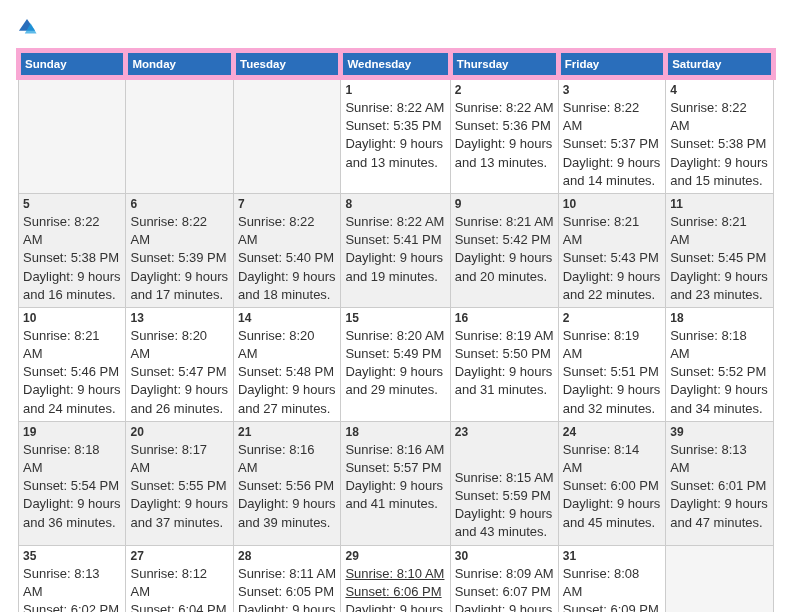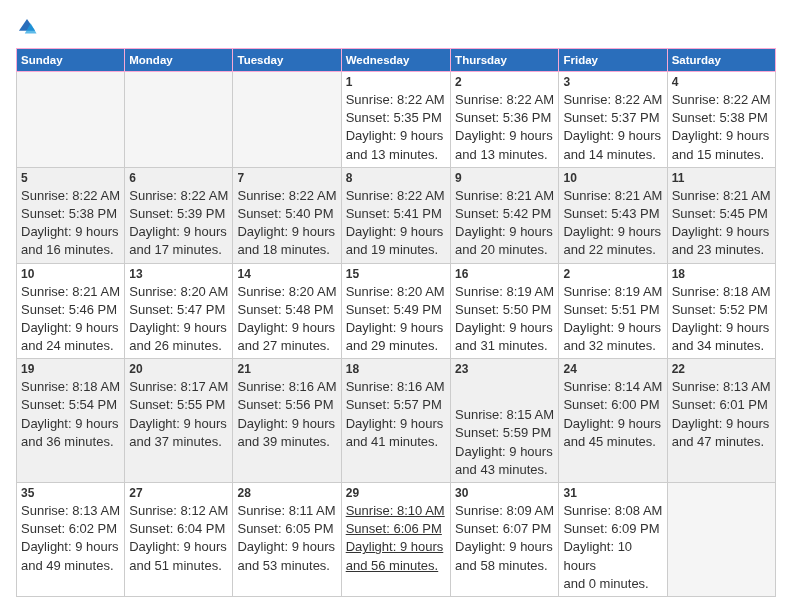--- a/index.html
+++ b/index.html
@@ -64,21 +64,21 @@
       border-collapse: collapse;
       flex: 1;
     }
     .calendar th {
       background: #2a6ebb;
       color: #fff;
       font-size: 11.5px;
       font-weight: bold;
       padding: 5px 4px;
       text-align: left;
-      border: 1px solid #f9a8d4;
+      border: 5px solid #f9a8d4;
     }
     .calendar td {
       border: 1px solid #ccc;
       vertical-align: top;
       padding: 3px 4px;
       width: 113px;
       height: 78px;
       background: #fff;
       font-size: 9.5px;
       color: #333;
@@ -306,21 +306,21 @@
 and 43 minutes.</div>
           </td>
           <td>
             <div class="day-number">24</div>
             <div class="day-info" style="white-space: pre-line;">Sunrise: 8:14 AM
 Sunset: 6:00 PM
 Daylight: 9 hours
 and 45 minutes.</div>
           </td>
           <td>
-            <div class="day-number">22</div>
+            <div class="day-number">39</div>
             <div class="day-info" style="white-space: pre-line;">Sunrise: 8:13 AM
 Sunset: 6:01 PM
 Daylight: 9 hours
 and 47 minutes.</div>
           </td>
         </tr>
         <tr>
           <td>
             <div class="day-number">35</div>
             <div class="day-info" style="white-space: pre-line;">Sunrise: 8:13 AM

